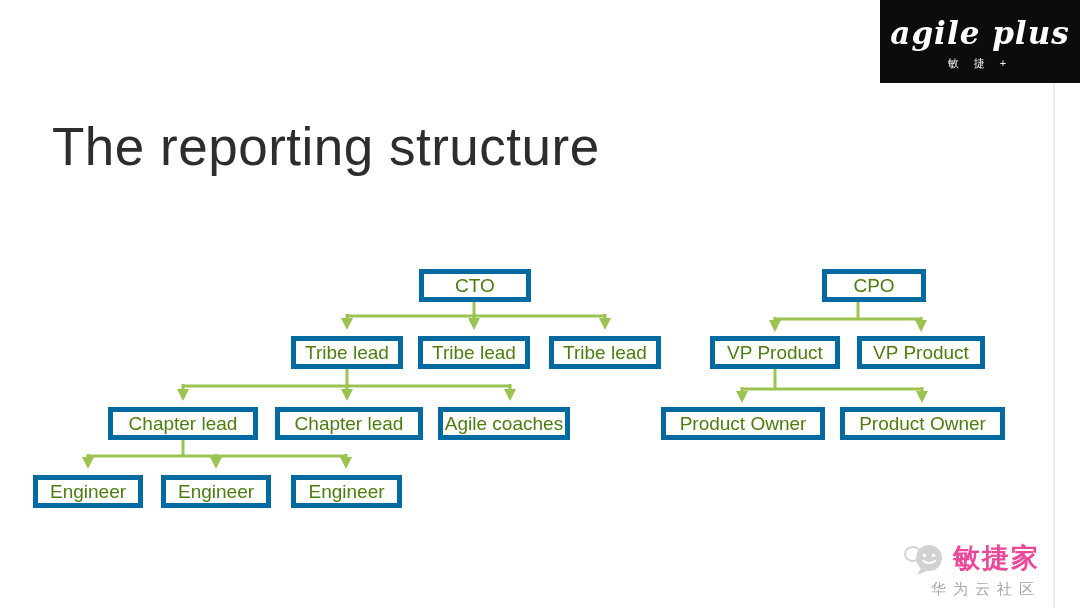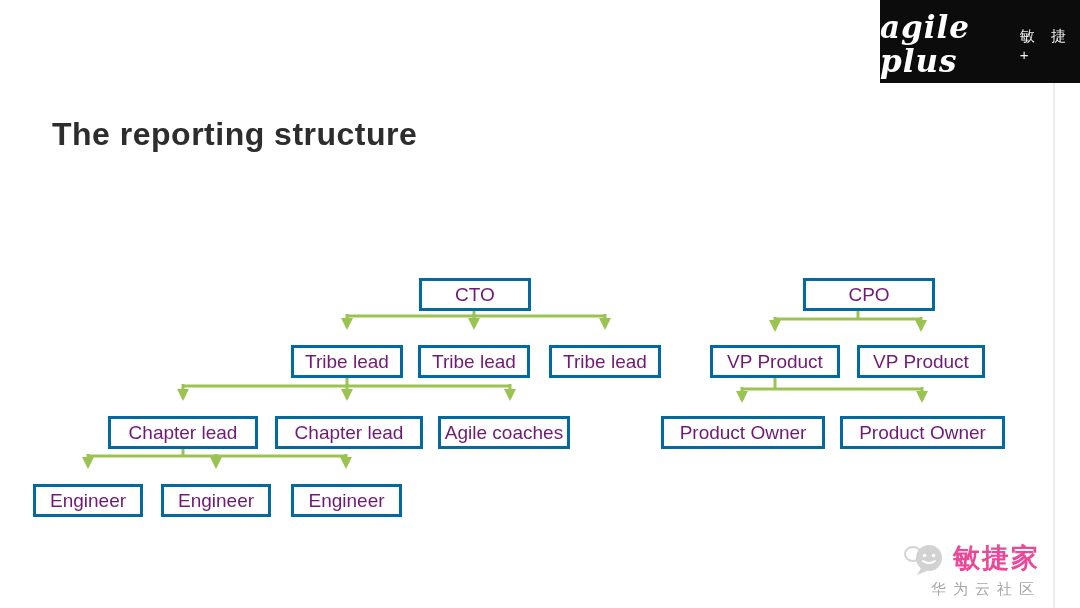--- a/index.html
+++ b/index.html
@@ -10,58 +10,57 @@
     font-family: "Liberation Sans", sans-serif;
     overflow: hidden;
   }
 
   
   .logo-box {
     position: absolute;
     left: 880px; top: 0; width: 200px; height: 83px;
     background: #0c0c0c;
     color: #ffffff;
-    display: flex; flex-direction: row;
+    display: flex; flex-direction: column;
     align-items: center; justify-content: center;
   }
   .logo-script {
     font-family: "DejaVu Serif", serif;
     font-style: italic; font-weight: bold;
     font-size: 31px; line-height: 34px;
     letter-spacing: 1px;
     margin-top: 4px;
   }
   .logo-sub {
-    font-size: 15px;
+    font-size: 11px;
     letter-spacing: 6px;
     margin-top: 6px;
     color: #f0f0f0;
   }
 
   
   .page-title {
     position: absolute;
     left: 52px; top: 116px;
-    font-size: 32px;
-    font-weight: 700;
+    font-size: 53px;
+    font-weight: 400;
     letter-spacing: 0.5px;
     color: #2d2d2d;
   }
 
   
   .org-node {
     position: absolute;
     height: 33px;
     background: #ffffff;
-    border: 3px solid #0369a1;
-    color: #701a75;
+    border: 5px solid #0369a1;
+    color: #4d7c0f;
     font-size: 19px;
     display: flex; align-items: center; justify-content: center;
     white-space: nowrap;
-    margin-top: 9px;
   }
 
   .connectors {
     position: absolute;
     left: 0; top: 0; width: 1080px; height: 608px;
     pointer-events: none;
   }
 
   
   .slide-edge {
@@ -140,21 +139,21 @@
 <div class="org-node" style="left:419px; top:269px; width:112px;">CTO</div>
 <div class="org-node" style="left:291px; top:336px; width:112px;">Tribe lead</div>
 <div class="org-node" style="left:418px; top:336px; width:112px;">Tribe lead</div>
 <div class="org-node" style="left:549px; top:336px; width:112px;">Tribe lead</div>
 <div class="org-node" style="left:108px; top:407px; width:150px;">Chapter lead</div>
 <div class="org-node" style="left:275px; top:407px; width:148px;">Chapter lead</div>
 <div class="org-node" style="left:438px; top:407px; width:132px;">Agile coaches</div>
 <div class="org-node" style="left:33px;  top:475px; width:110px;">Engineer</div>
 <div class="org-node" style="left:161px; top:475px; width:110px;">Engineer</div>
 <div class="org-node" style="left:291px; top:475px; width:111px;">Engineer</div>
-<div class="org-node" style="left:803px; top:269px; width:132px;">CPO</div>
+<div class="org-node" style="left:822px; top:269px; width:104px;">CPO</div>
 <div class="org-node" style="left:710px; top:336px; width:130px;">VP Product</div>
 <div class="org-node" style="left:857px; top:336px; width:128px;">VP Product</div>
 <div class="org-node" style="left:661px; top:407px; width:164px;">Product Owner</div>
 <div class="org-node" style="left:840px; top:407px; width:165px;">Product Owner</div>
 
 <div class="slide-edge"></div>
 
 <div class="watermark">
   <div class="watermark-row">
     <svg width="46" height="40" viewBox="0 0 46 40">

